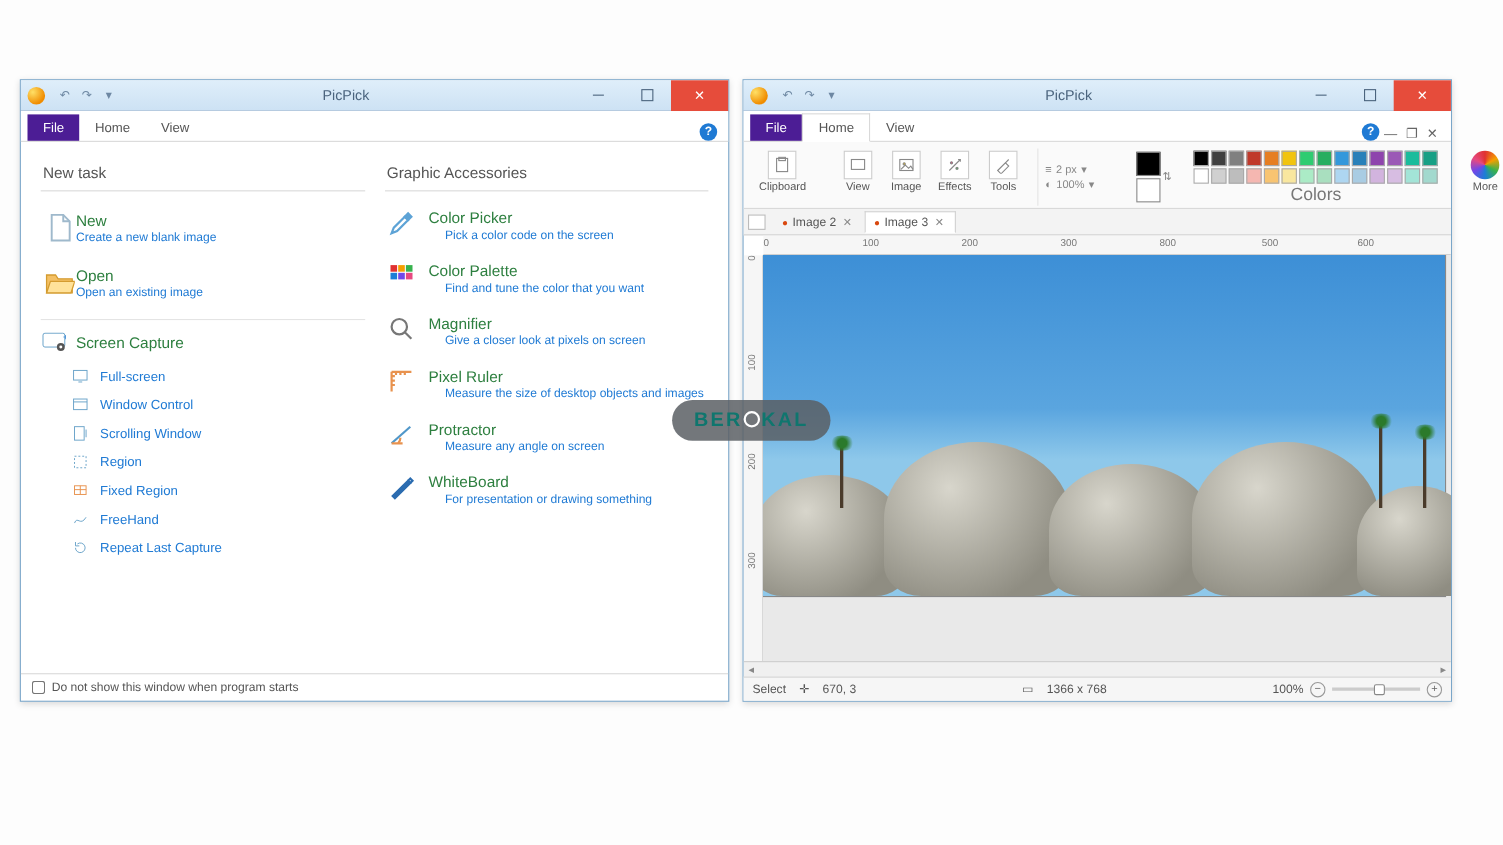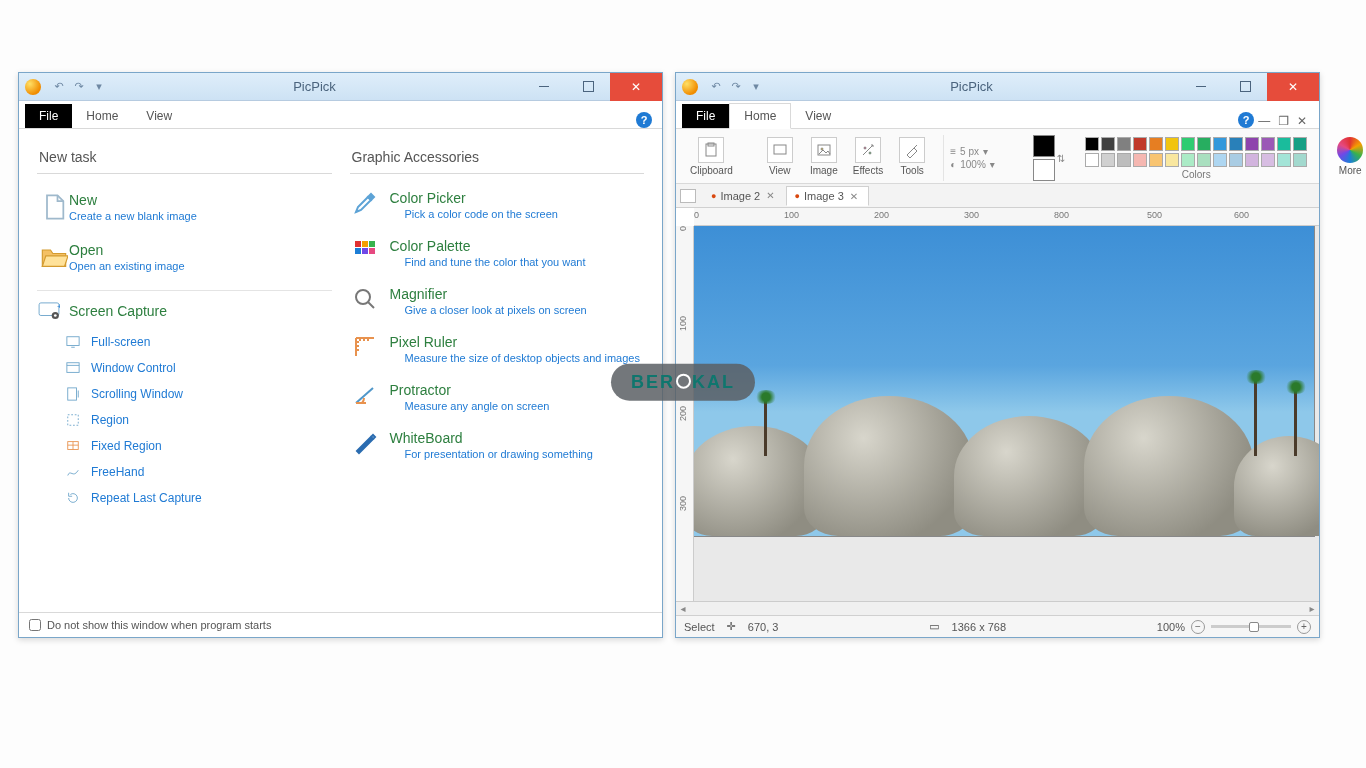--- a/index.html
+++ b/index.html
@@ -44,21 +44,21 @@
   .ribbon-tabs {
     height: 28px; display:flex; align-items:flex-end;
     padding: 0 6px;
     border-bottom: 1px solid #d9d9d9;
     background:#fff;
     font-size:12px;
     color:#555;
     position:relative;
   }
   .rtab { padding: 5px 14px; cursor:pointer; }
-  .rtab.file { background:#000000; color:#fff; }
+  .rtab.file { background:#4c1d95; color:#fff; }
   .rtab.active-home { border:1px solid #d9d9d9; border-bottom-color:#fff; margin-bottom:-1px; background:#fff;}
   .ribbon-tabs .spacer { flex:1; }
   .help-icon {
     width:16px;height:16px;border-radius:50%;background:#1f7ad4;color:#fff;
     display:flex;align-items:center;justify-content:center;font-size:11px;font-weight:bold;margin-right:4px;
   }
   .wnd-ctrls-sm { display:flex; gap:8px; color:#666; font-size:12px; padding-right:6px;}
   .wnd-ctrls-sm span{cursor:pointer;}
 
   
@@ -102,21 +102,21 @@
     font-size:10px; color:#555; padding:2px 4px; cursor:pointer; min-width:38px;
   }
   .rbtn .ricon{ width:26px; height:26px; border:1px solid #ccc; background:#fff; display:flex; align-items:center;justify-content:center;}
   .rbtn .ricon svg{width:16px;height:16px;}
   .thin-stack { display:flex; flex-direction:column; gap:2px; font-size:10px; color:#888; justify-content:center; padding:0 6px; border-left:1px solid #e4e4e4;}
   .thin-stack div{display:flex;align-items:center;gap:4px;}
   .fgbg { display:flex; gap:2px; align-items:center; padding:0 8px;}
   .fgbg .sw{width:22px;height:22px;border:1px solid #888;}
   .palette { display:grid; grid-template-columns:repeat(14, 14px); grid-auto-rows:14px; gap:2px; padding-top:2px;}
   .palette div{border:1px solid #aaa;}
-  .group-label{ font-size:10px; color:#777; text-align:center; padding:2px 0 0 0; width:100%;}
+  .group-label{ font-size:16px; color:#777; text-align:center; padding:2px 0 0 0; width:100%;}
   .rsep{ width:1px; background:#e0e0e0; margin:2px 0;}
   .more-wheel{width:26px;height:26px;border-radius:50%;
     background:conic-gradient(#e03131,#f59f00,#37b24d,#1c7ed6,#7048e8,#e64980,#e03131);}
 
   
   .doc-tabs{ display:flex; align-items:center; background:#f3f3f3; border-bottom:1px solid #d0d0d0; height:24px; font-size:11px; color:#555; padding-left:4px;}
   .doc-tabs .thumb{width:16px;height:14px;border:1px solid #bbb;background:#fff;margin-right:6px;}
   .dtab{ padding:3px 10px 3px 8px; border:1px solid transparent; display:flex; align-items:center; gap:4px;cursor:pointer;}
   .dtab .bullet{color:#d9480f;font-size:9px;}
   .dtab.active{ background:#fff; border:1px solid #d0d0d0; border-bottom-color:#fff; margin-bottom:-1px;}
@@ -468,21 +468,21 @@
                   <path d="M10 6l3-3"></path>
                 </svg>
               </div>
               <span>Tools</span>
             </div>
         </div>
       </div>
       <div class="thin-stack">
         <div>
             <span>≡</span>
-            <span>5 px</span>
+            <span>2 px</span>
             <span>▾</span>
           </div>
         <div>
             <span>◐</span>
             <span>100%</span>
             <span>▾</span>
           </div>
       </div>
       <div class="rsep"></div>
       <div class="fgbg">

